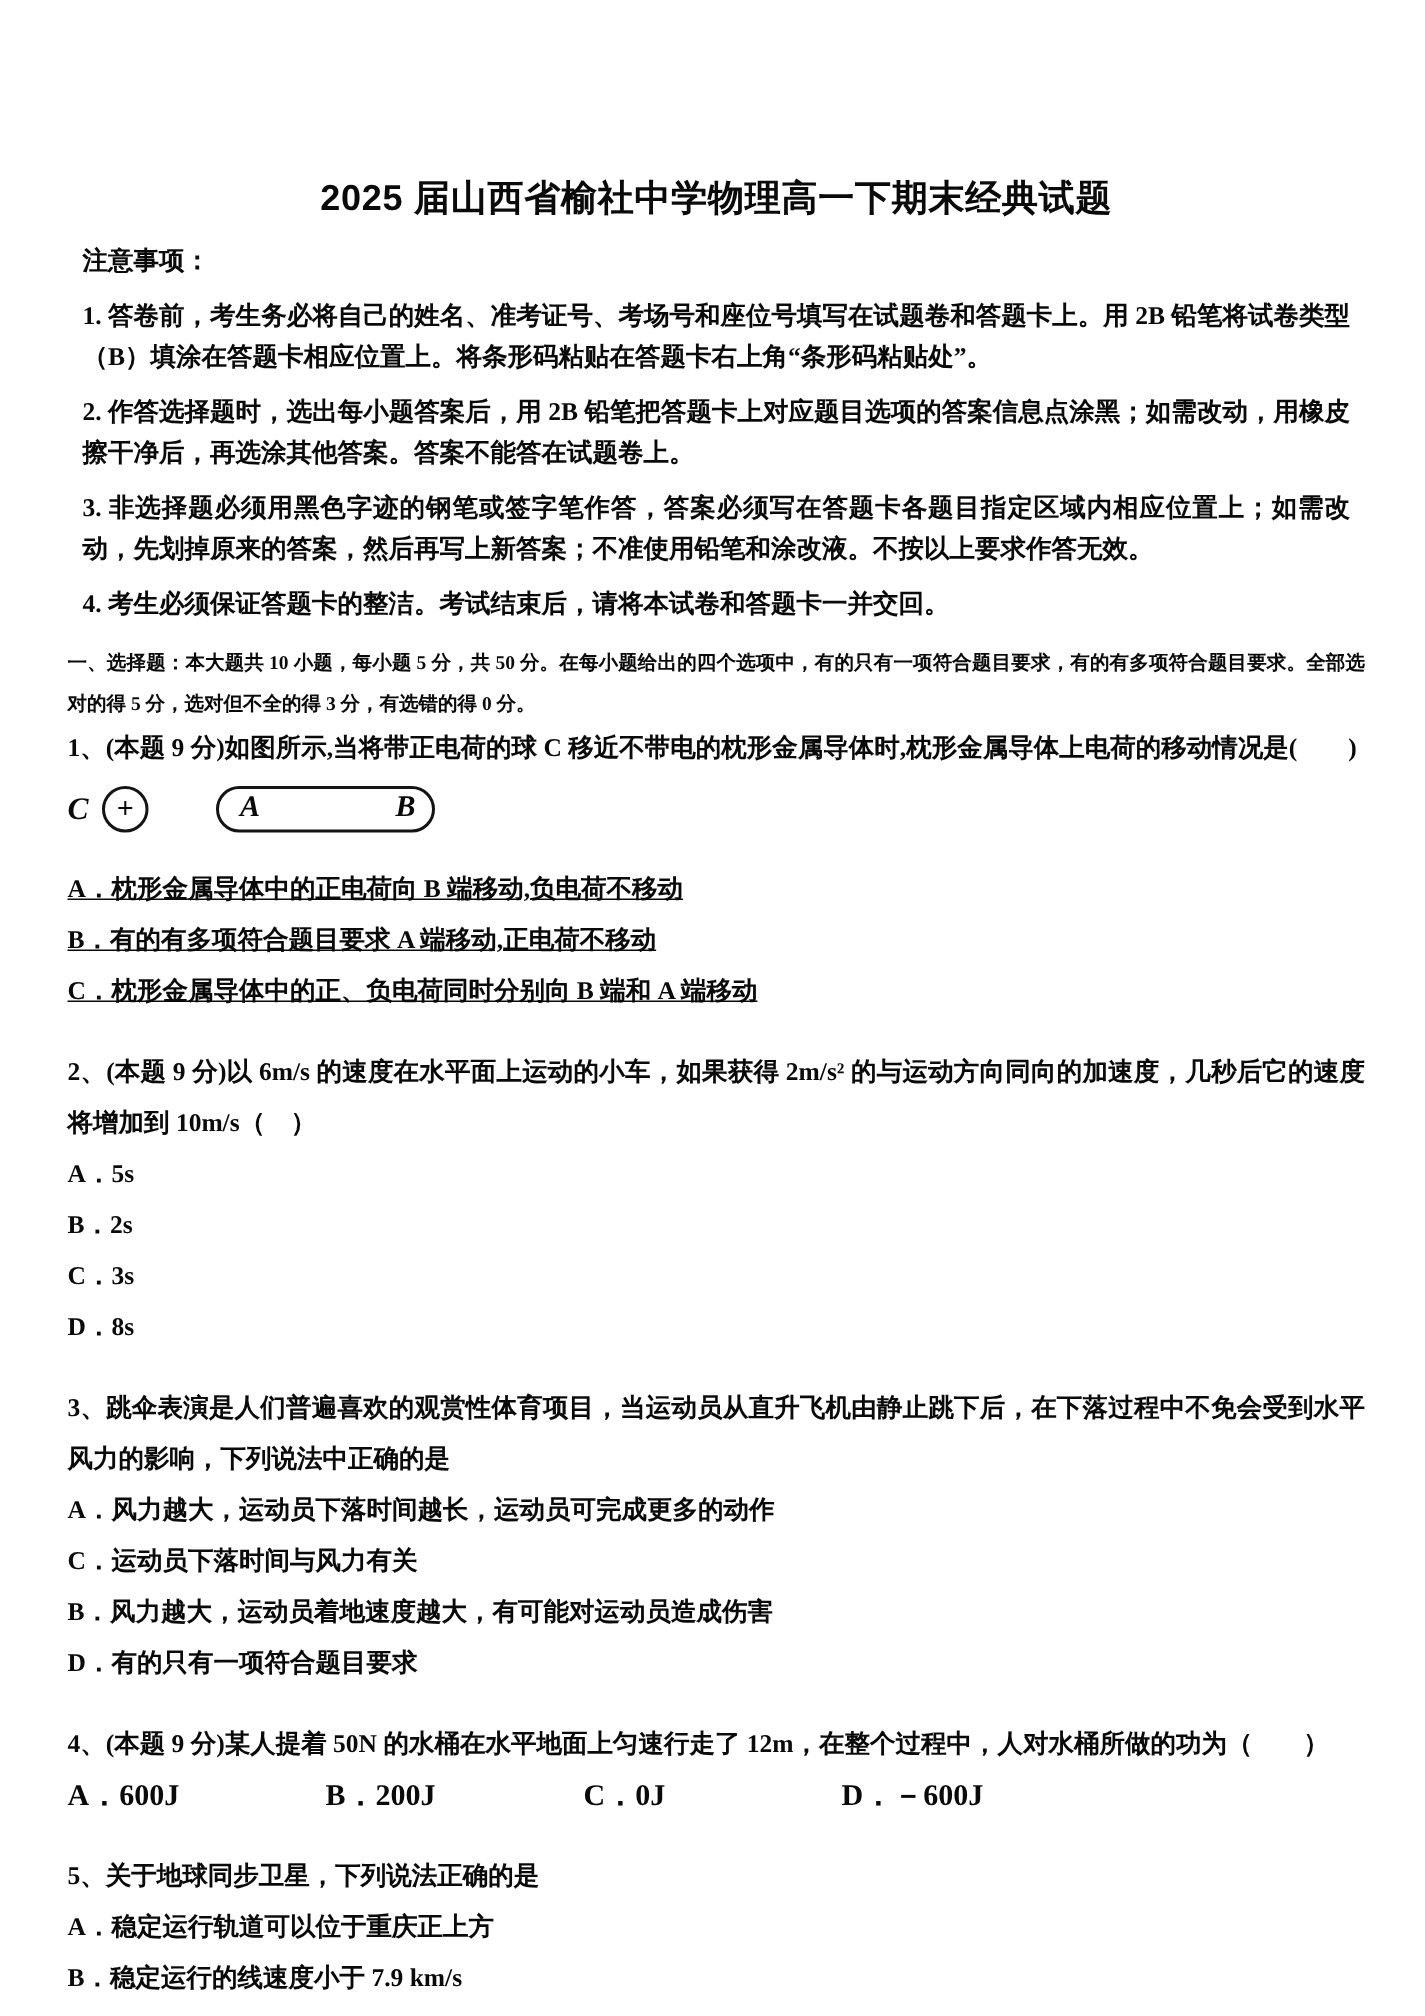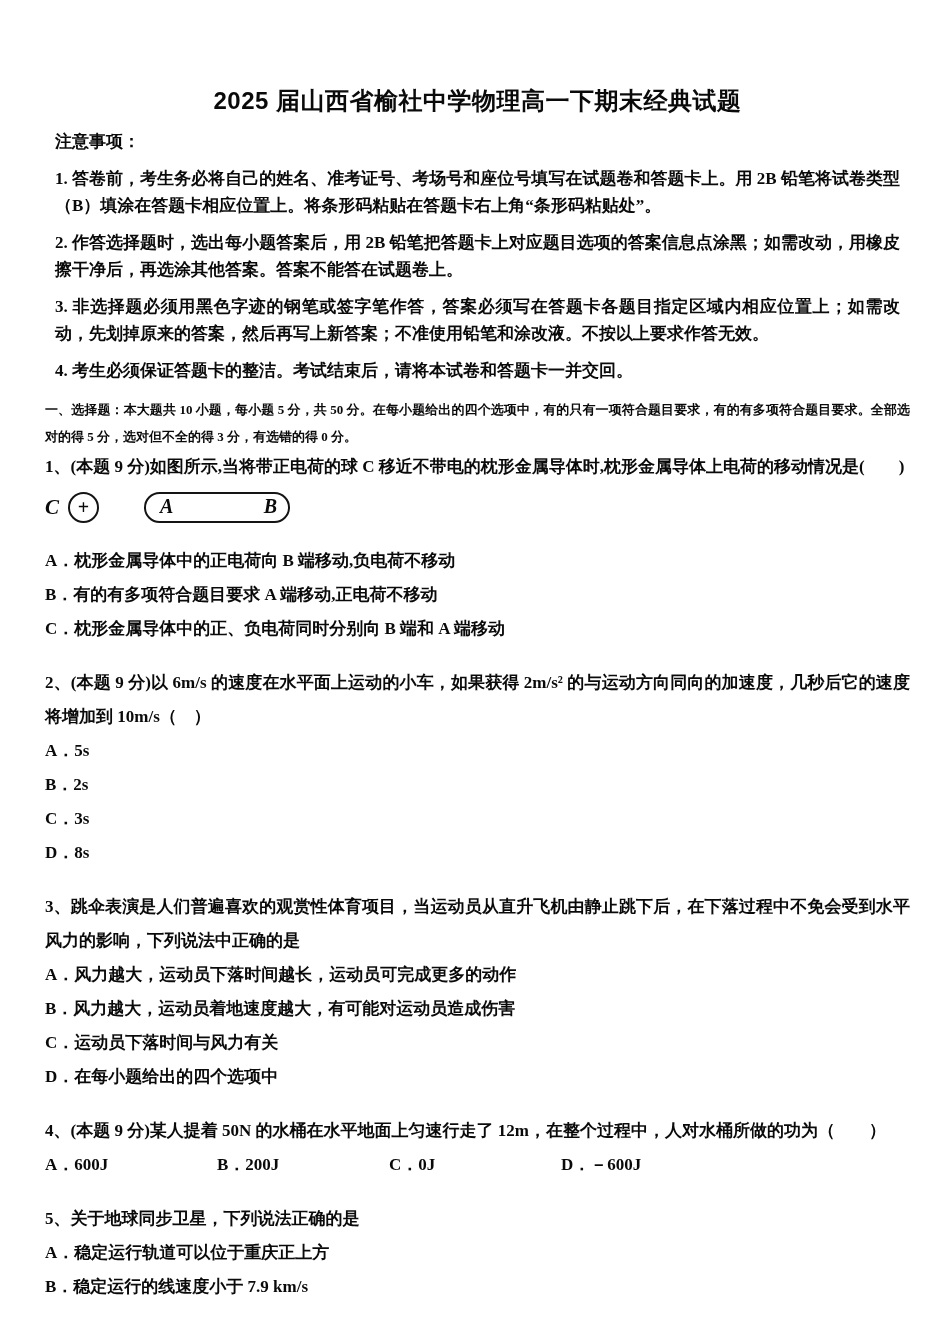--- a/index.html
+++ b/index.html
@@ -1,21 +1,21 @@
 <!DOCTYPE html>
 <html><head>
 <meta charset="utf-8">
 <style>
   html, body { margin: 0; padding: 0; background: #ffffff; }
   .page {
     position: relative;
     width: 950px;
     height: 1344px;
     box-sizing: border-box;
-    padding: 84px 40px 0 45px;
+    padding: 116px 40px 0 45px;
     background: #ffffff;
     color: #0a0a0a;
     font-family: "Liberation Serif", "DejaVu Serif", serif;
     overflow: hidden;
   }
   .title {
     margin: 0 0 10px 0;
     font-family: "Liberation Sans", "DejaVu Sans", sans-serif;
     font-size: 24px;
     line-height: 34px;
@@ -46,24 +46,24 @@
     font-weight: 600;
     text-align: justify;
   }
   .option {
     margin: 0;
     font-size: 17px;
     line-height: 34px;
     font-weight: 600;
   }
   .options-block { margin: 0; }
-  .options-block.spaced { margin-top: 16px; }
+  .options-block.spaced { margin-top: 16px; text-decoration: underline; }
   .options-row {
     display: flex;
-    font-size: 17px;
+    font-size: 20px;
     line-height: 34px;
     font-weight: 600;
     align-items: center;
   }
   .options-row .option-cell { width: 172px; }
   .options-row .option-cell:last-child { width: auto; }
   
   .figure {
     display: flex;
     align-items: center;
@@ -149,23 +149,23 @@
       <p class="option">B．2s</p>
       <p class="option">C．3s</p>
       <p class="option">D．8s</p>
     </div>
   </div>
 
   <div class="question">
     <p class="stem">3、跳伞表演是人们普遍喜欢的观赏性体育项目，当运动员从直升飞机由静止跳下后，在下落过程中不免会受到水平风力的影响，下列说法中正确的是</p>
     <div class="options-block">
       <p class="option">A．风力越大，运动员下落时间越长，运动员可完成更多的动作</p>
+      <p class="option">C．运动员下落时间与风力有关</p>
       <p class="option">B．风力越大，运动员着地速度越大，有可能对运动员造成伤害</p>
-      <p class="option">C．运动员下落时间与风力有关</p>
-      <p class="option">D．在每小题给出的四个选项中</p>
+      <p class="option">D．有的只有一项符合题目要求</p>
     </div>
   </div>
 
   <div class="question">
     <p class="stem">4、(本题 9 分)某人提着 50N 的水桶在水平地面上匀速行走了 12m，在整个过程中，人对水桶所做的功为（　　）</p>
     <div class="options-row">
       <span class="option-cell">A．600J</span>
       <span class="option-cell">B．200J</span>
       <span class="option-cell">C．0J</span>
       <span class="option-cell">D．－600J</span>

